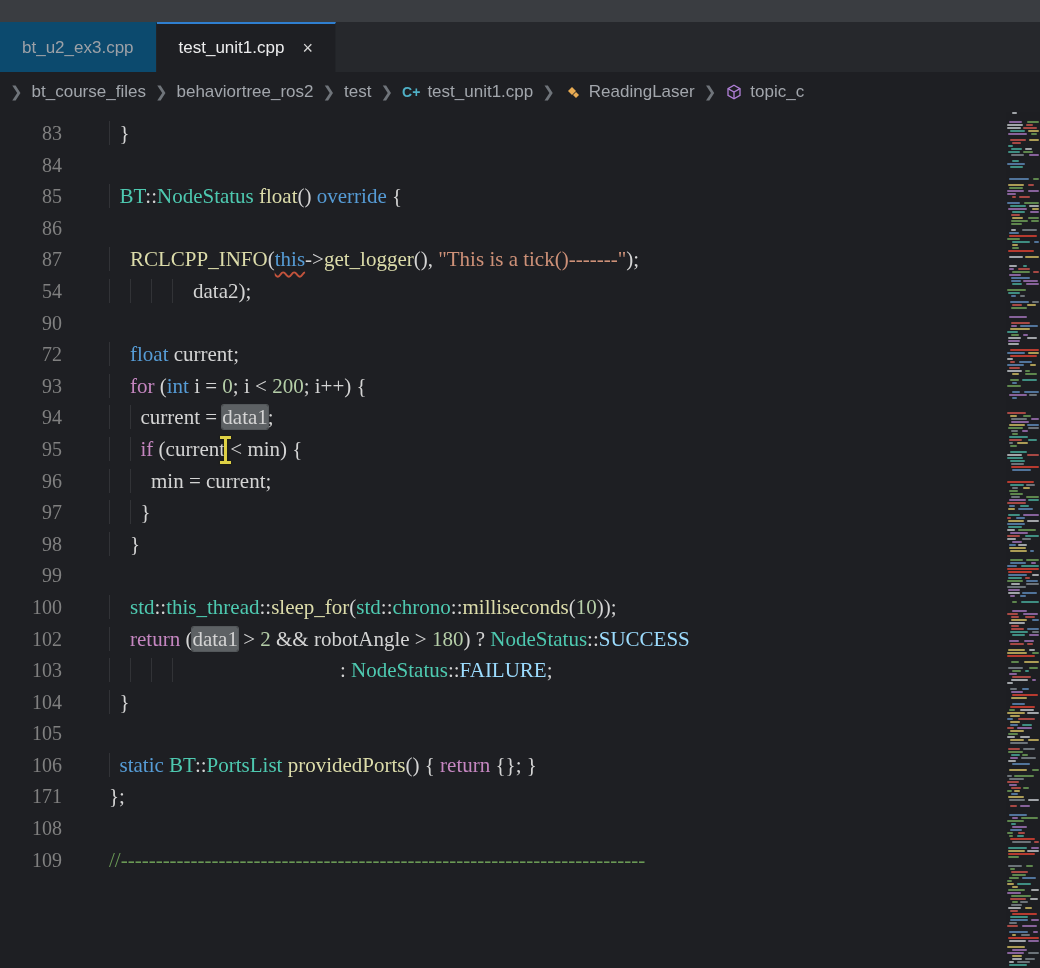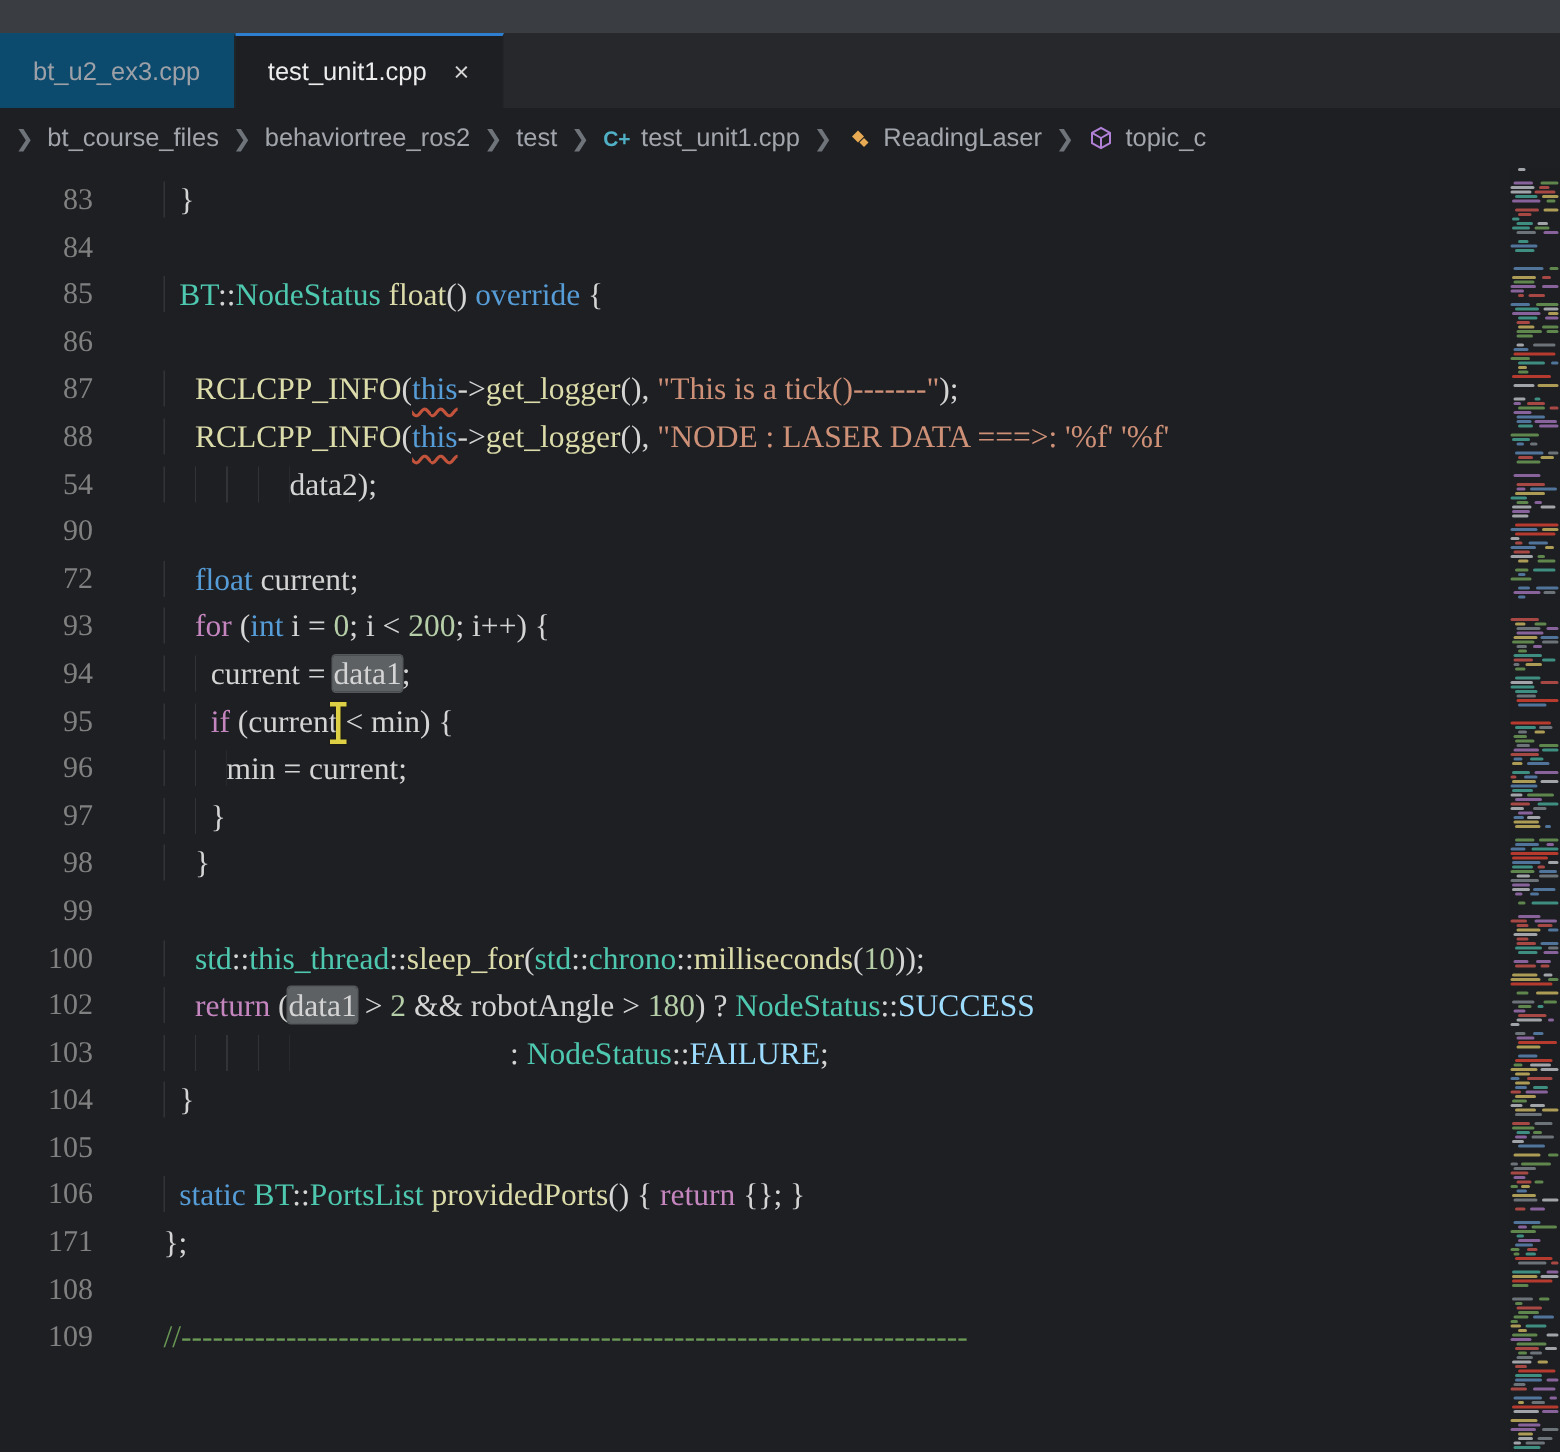--- a/index.html
+++ b/index.html
@@ -121,21 +121,20 @@
       <span>topic_c</span>
     </span>
   </div>
 
 <div id="editor">
     <div class="row"><span class="num">83</span><span class="code"><span class="ws">  </span><span class="tk-p">}</span></span></div>
     <div class="row"><span class="num">84</span><span class="code"></span></div>
     <div class="row"><span class="num">85</span><span class="code"><span class="ws">  </span><span class="tk-ty">BT</span><span class="tk-p">::</span><span class="tk-ty">NodeStatus</span><span class="tk-p"> </span><span class="tk-fn">float</span><span class="tk-p">() </span><span class="tk-kw">override</span><span class="tk-p"> {</span></span></div>
     <div class="row"><span class="num">86</span><span class="code"></span></div>
     <div class="row"><span class="num">87</span><span class="code"><span class="ws">    </span><span class="tk-fn">RCLCPP_INFO</span><span class="tk-p">(</span><span class="tk-kw sq">this</span><span class="tk-p">-&gt;</span><span class="tk-fn">get_logger</span><span class="tk-p">(), </span><span class="tk-str">"This is a tick()-------"</span><span class="tk-p">);</span></span></div>
-    <div class="row"><span class="num">88</span><span class="code"><span class="ws">    </span><span class="tk-fn">RCLCPP_INFO</span><span class="tk-p">(</span><span class="tk-kw sq">this</span><span class="tk-p">-&gt;</span><span class="tk-fn">get_logger</span><span class="tk-p">(), </span><span class="tk-str">"NODE : LASER DATA ===&gt;: '%f' '%f'</span></span></div>
     <div class="row"><span class="num">54</span><span class="code"><span class="ws">                </span><span class="tk-v">data2</span><span class="tk-p">);</span></span></div>
     <div class="row"><span class="num">90</span><span class="code"></span></div>
     <div class="row"><span class="num">72</span><span class="code"><span class="ws">    </span><span class="tk-kw">float</span><span class="tk-p"> </span><span class="tk-v">current</span><span class="tk-p">;</span></span></div>
     <div class="row"><span class="num">93</span><span class="code"><span class="ws">    </span><span class="tk-ctl">for</span><span class="tk-p"> (</span><span class="tk-kw">int</span><span class="tk-p"> </span><span class="tk-v">i</span><span class="tk-p"> = </span><span class="tk-num">0</span><span class="tk-p">; </span><span class="tk-v">i</span><span class="tk-p"> &lt; </span><span class="tk-num">200</span><span class="tk-p">; </span><span class="tk-v">i</span><span class="tk-p">++) {</span></span></div>
     <div class="row"><span class="num">94</span><span class="code"><span class="ws">      </span><span class="tk-v">current</span><span class="tk-p"> = </span><span class="tk-v hl">data1</span><span class="tk-p">;</span></span></div>
     <div class="row"><span class="num">95</span><span class="code"><span class="ws">      </span><span class="tk-ctl">if</span><span class="tk-p"> (</span><span class="tk-v">current</span><span class="tk-p"> &lt; </span><span class="tk-v">min</span><span class="tk-p">) {</span></span><div class="ibeam" style="left: calc(11ch + 103px);"><div class="bar"></div><div class="s1"></div><div class="s2"></div></div></div>
     <div class="row"><span class="num">96</span><span class="code"><span class="ws">        </span><span class="tk-v">min</span><span class="tk-p"> = </span><span class="tk-v">current</span><span class="tk-p">;</span></span></div>
     <div class="row"><span class="num">97</span><span class="code"><span class="ws">      </span><span class="tk-p">}</span></span></div>
     <div class="row"><span class="num">98</span><span class="code"><span class="ws">    </span><span class="tk-p">}</span></span></div>
     <div class="row"><span class="num">99</span><span class="code"></span></div>

